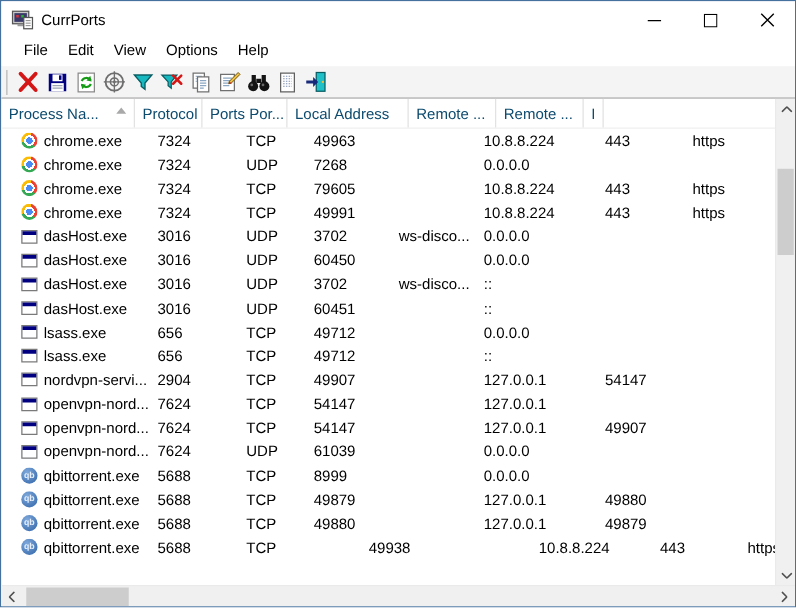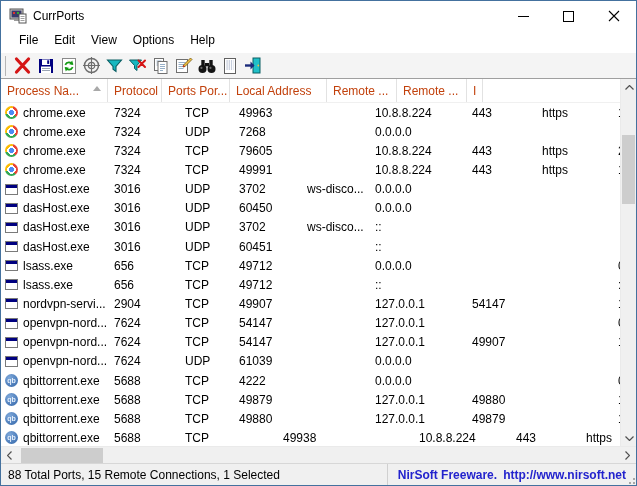--- a/index.html
+++ b/index.html
@@ -28,27 +28,27 @@
             display:flex; align-items:center; padding-left:2px; flex:0 0 auto; }
   .tb-grip{ width:1px; height:20px; background:#b5b5b5; margin:0 5px 0 2px; }
   .tb-btn{ width:23px; height:23px; display:flex; align-items:center; justify-content:center;
            background:transparent; border:none; padding:0; }
   .tb-btn svg{ display:block; }
 
   
   .listview{ flex:1 1 auto; display:flex; flex-direction:column; position:relative; background:#fff; overflow:hidden; }
   .lv-header{ height:24px; display:flex; border-bottom:1px solid #f0f0f0; flex:0 0 auto; }
   .hcell{ position:relative; display:flex; align-items:center; padding-left:6px;
-          border-right:1px solid #e2e2e2; color:#c2410c; overflow:hidden; white-space:nowrap; flex:0 0 auto; }
+          border-right:1px solid #e2e2e2; color:#0c4a6e; overflow:hidden; white-space:nowrap; flex:0 0 auto; }
   .sort-arrow{ width:0; height:0; border-left:4px solid transparent; border-right:4px solid transparent;
                border-bottom:5px solid #a9a9a9; margin-left:14px; margin-bottom:4px; }
   .lv-body{ flex:1 1 auto; overflow:hidden; }
   .lv-row{ height:19.15px; display:flex; align-items:center; }
   .cell{ padding-left:6px; overflow:hidden; white-space:nowrap; color:#000; flex:0 0 auto; }
-  .cell-process{ display:flex; align-items:center; padding-left:4px; gap:5px; }
+  .cell-process{ display:flex; align-items:center; padding-left:4px; gap:5px;margin-left:12px; }
   .cell-frag{ padding-left:12px; }
 
   
   .icon-chrome{ width:13px; height:13px; border-radius:50%; flex:0 0 auto;
     background:
       radial-gradient(circle at 50% 50%, #4a8af4 0 2.6px, #ffffff 2.6px 4.2px, rgba(0,0,0,0) 4.2px),
       conic-gradient(from 135deg, #34a853 0 120deg, #fbbc05 120deg 240deg, #ea4335 240deg 360deg); }
   .icon-window{ width:13px; height:11px; background:#fff; border:1px solid #7a7a7a; position:relative; flex:0 0 auto; }
   .icon-window::before{ content:""; position:absolute; top:0; left:0; right:0; height:3px; background:#000080; }
   .icon-qb{ width:13px; height:13px; border-radius:50%; flex:0 0 auto;
@@ -446,21 +446,21 @@
           <div class="cell" style="width: 70px;"></div>
           <div class="cell cell-frag" style="width: 16px;"></div>
         </div>
         <div class="lv-row">
           <div class="cell cell-process" style="width: 107px;">
             <span class="icon-qb">qb</span>
             <span>qbittorrent.exe</span>
           </div>
           <div class="cell" style="width: 71px;">5688</div>
           <div class="cell" style="width: 54px;">TCP</div>
-          <div class="cell" style="width: 68px;">4222</div>
+          <div class="cell" style="width: 68px;">8999</div>
           <div class="cell" style="width: 68px;"></div>
           <div class="cell" style="width: 97px;">0.0.0.0</div>
           <div class="cell" style="width: 70px;"></div>
           <div class="cell" style="width: 70px;"></div>
           <div class="cell cell-frag" style="width: 16px;">0</div>
         </div>
         <div class="lv-row">
           <div class="cell cell-process" style="width: 107px;">
             <span class="icon-qb">qb</span>
             <span>qbittorrent.exe</span>
@@ -526,22 +526,14 @@
       </div>
       <div class="hs-thumb"></div>
       <div class="hs-btn hs-right">
         <svg width="5" height="9" viewBox="0 0 5 9">
             <path d="M0.5 0.5 L4.5 4.5 L0.5 8.5" stroke="#505050" fill="none" stroke-width="1.2"></path>
           </svg>
       </div>
     </div>
   </div>
 
-  <div class="statusbar">
-    <span class="status-left">88 Total Ports, 15 Remote Connections, 1 Selected</span>
-    <div class="status-right">
-      <span class="nirsoft-text">NirSoft Freeware.</span>
-      <a class="nirsoft-link" href="#">http://www.nirsoft.net</a>
-    </div>
-    <div class="resize-grip"></div>
-  </div>
 
 </div>
 
 </body></html>

